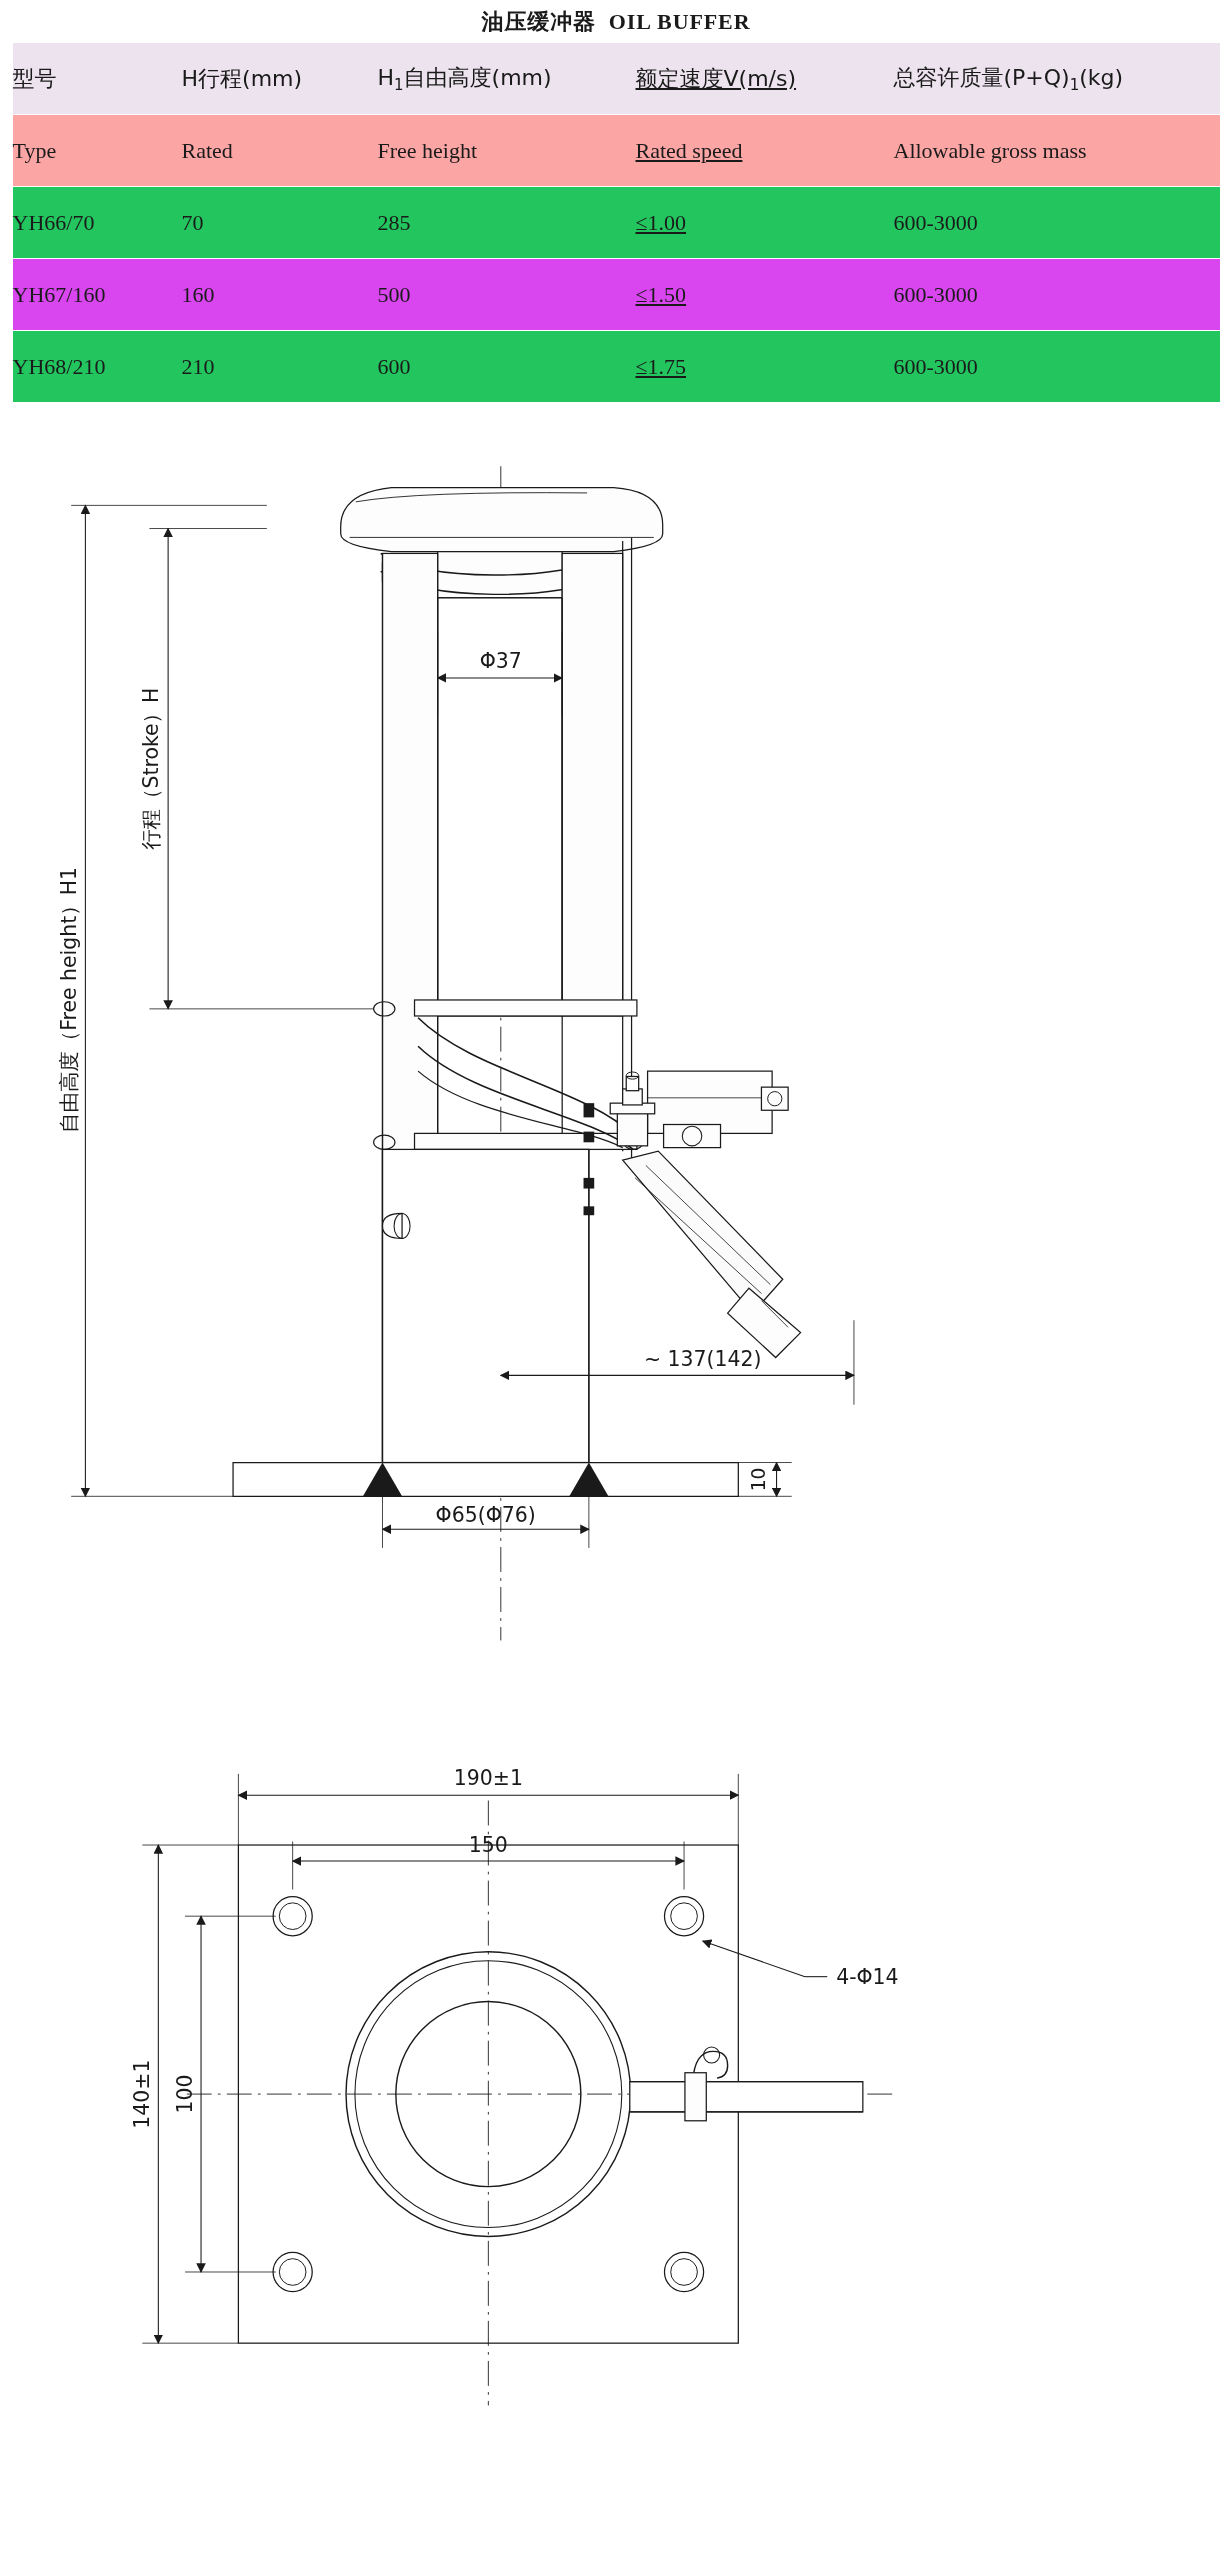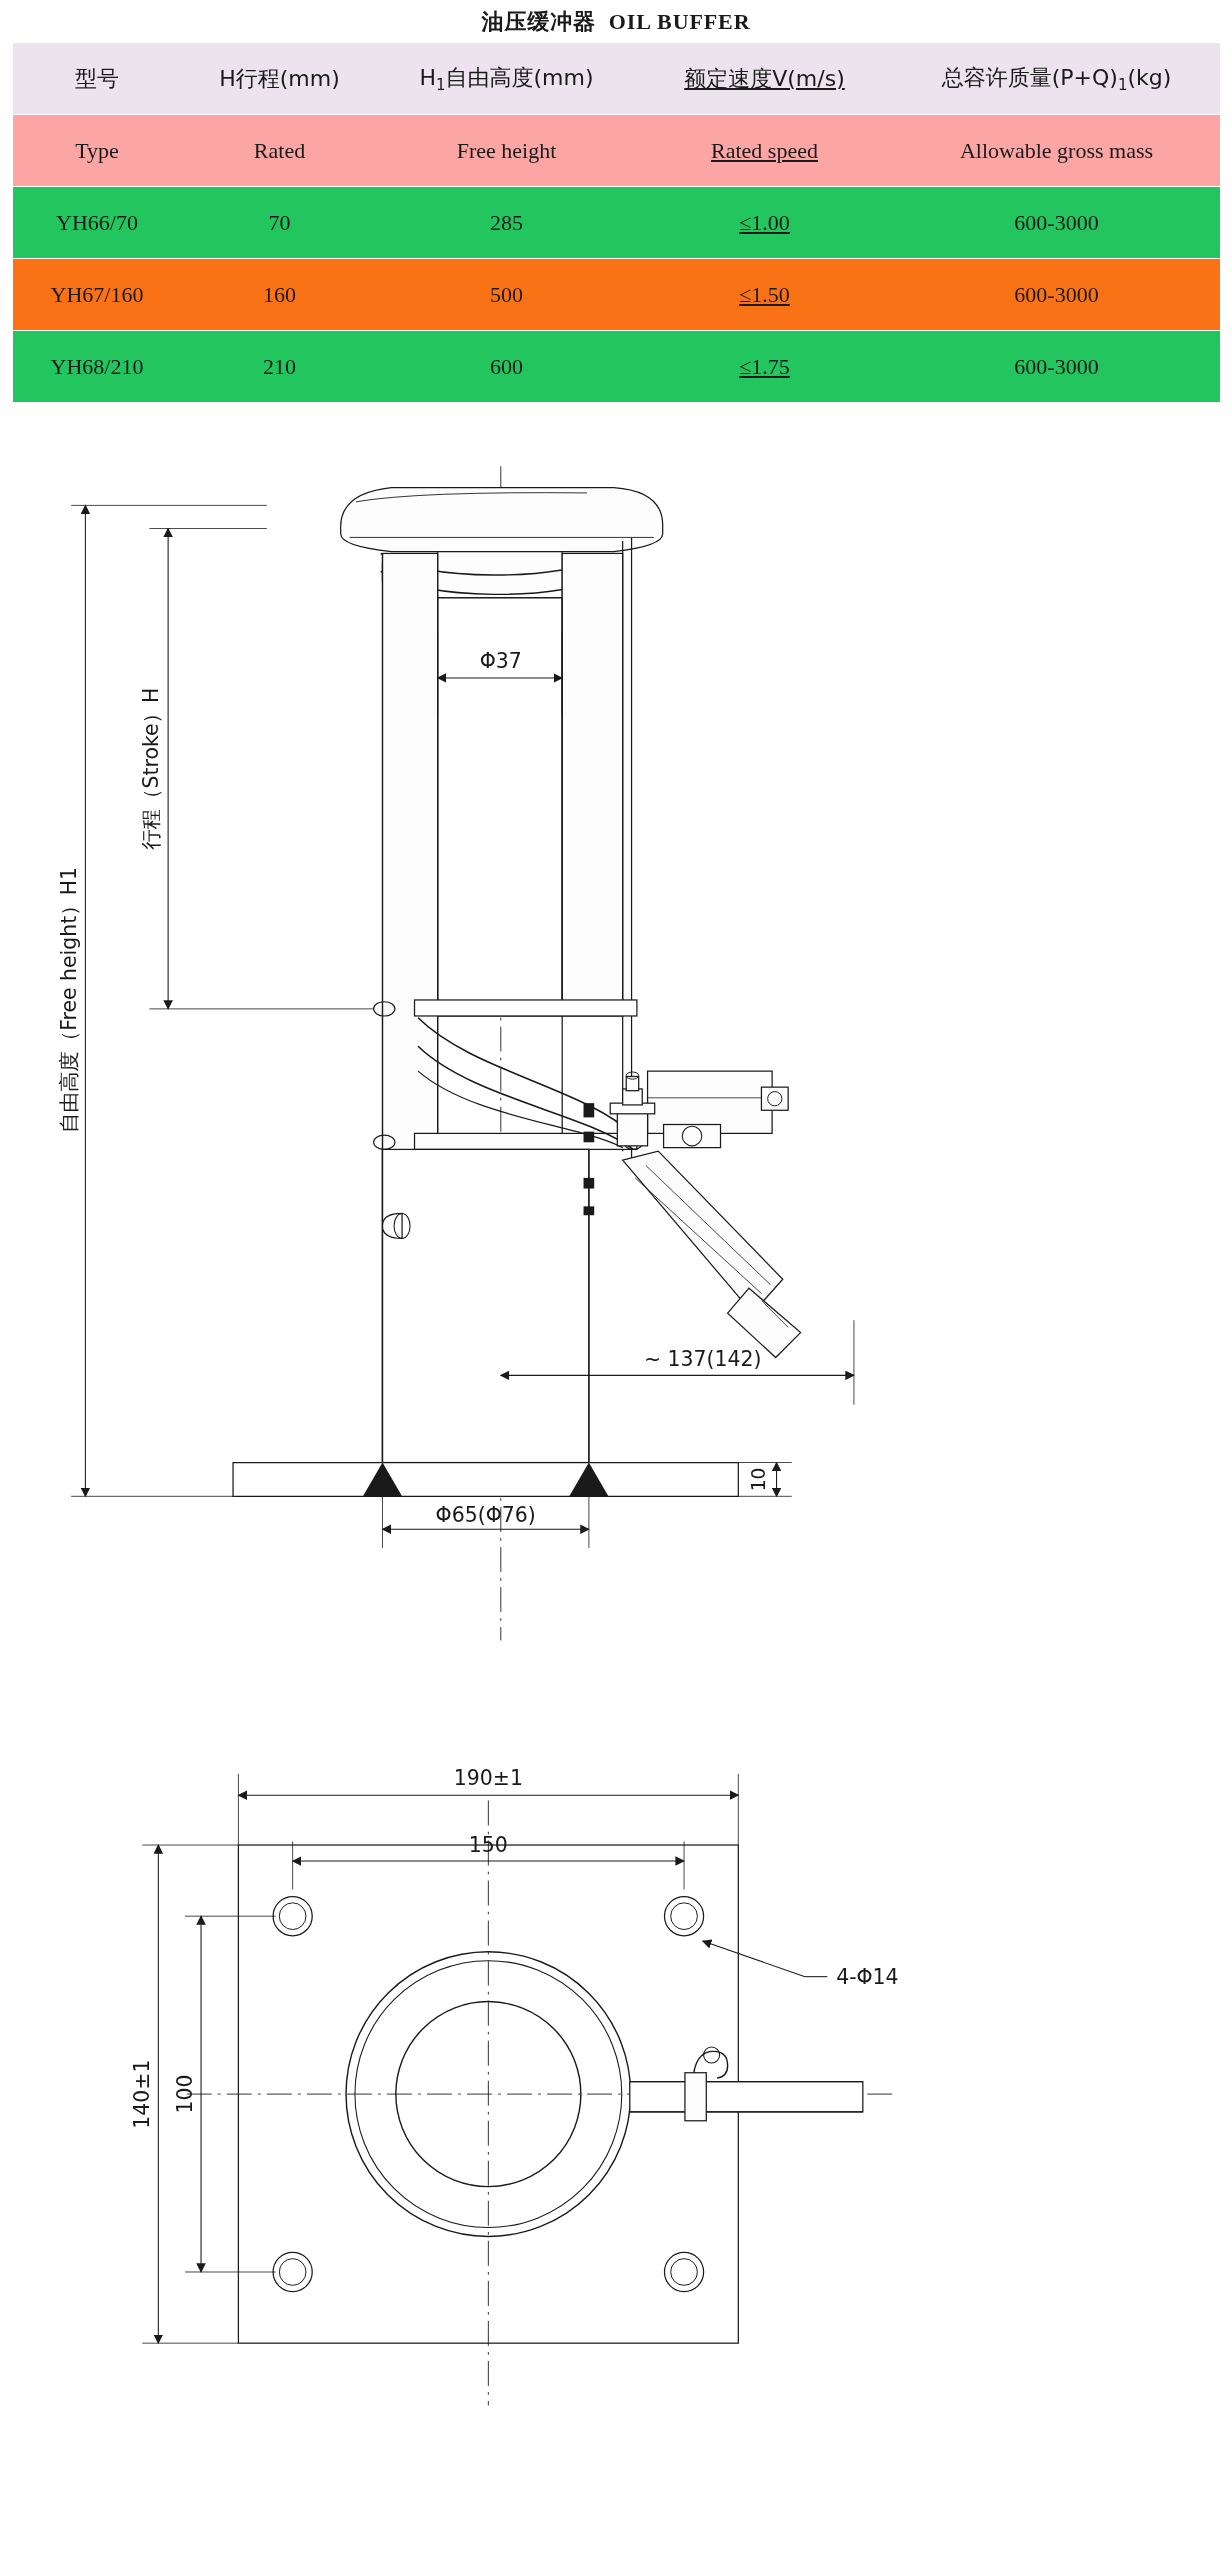--- a/index.html
+++ b/index.html
@@ -12,27 +12,27 @@
   }
   .title .cn{font-family:"DejaVu Sans",sans-serif;font-weight:bold;}
   .title .en{font-family:"Liberation Serif",serif;font-weight:bold;}
 
   
   .spec-table{
     position:absolute;top:43px;left:12.5px;width:1207px;
     border-collapse:collapse;
   }
   .spec-table td{
-    padding:0;height:71px;vertical-align:middle;text-align:center;
+    padding:0;height:71px;vertical-align:middle;text-align:left;
     font-size:22px;
   }
   .row-head td{background:#ece3ee;border-bottom:0.9px solid #ffffff;}
   .row-head2 td{background:#fca5a5;border-bottom:0.9px solid #ffffff;}
   .row-data td{background:#22c55e;border-bottom:0.9px solid #ffffff;}
-  .row-data.alt td{background:#f97316;}
+  .row-data.alt td{background:#d946ef;}
   .cn-cell{font-family:"DejaVu Sans",sans-serif;font-size:21.4px;}
   .sub{font-size:15px;vertical-align:sub;}
   .col1{width:169px;}
   .col2{width:196px;}
   .col3{width:258px;}
   .col4{width:258px;text-decoration:underline;}
   .col5{width:326px;}
 
   
   .drawing{position:absolute;top:448px;left:0;width:1172px;height:2118px;}

